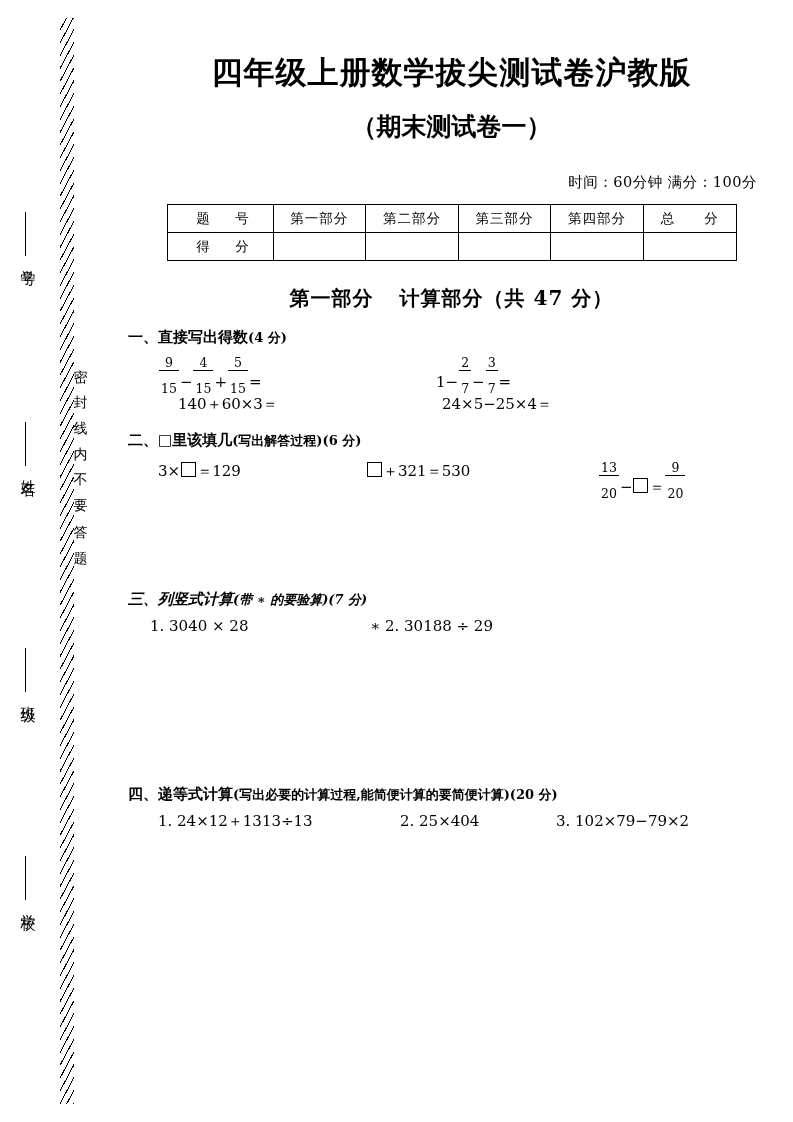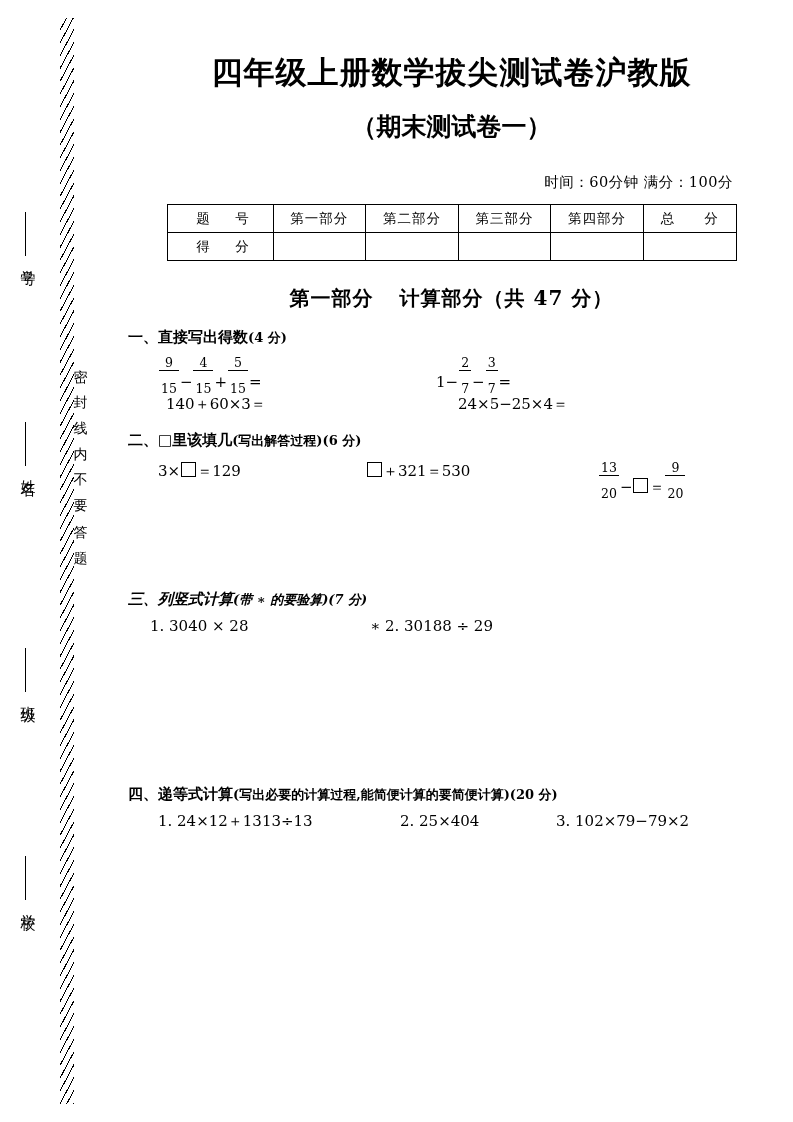--- a/index.html
+++ b/index.html
@@ -82,21 +82,21 @@
     text-align: center;
     font-size: 25px;
     font-weight: bold;
     margin-top: 16px;
     font-family: "DejaVu Sans", "Liberation Sans", sans-serif;
   }
   .timeline {
     text-align: right;
     font-size: 14.5px;
     margin-top: 30px;
-    padding-right: 60px;
+    padding-right: 36px;
     letter-spacing: 0.5px;
   }
 
   
   .score-table {
     margin: 12px auto 0 auto;
     border-collapse: collapse;
     width: 570px;
   }
   .score-table td {
@@ -219,23 +219,23 @@
 
   <div class="inline-items" style="margin-left:40px; margin-top:10px; height:34px;">
     <span class="it" style="left:8px;">
       <span class="frac"><span class="num">9</span><span class="den">15</span></span>−<span class="frac"><span class="num">4</span><span class="den">15</span></span>+<span class="frac"><span class="num">5</span><span class="den">15</span></span>=
     </span>
     <span class="it" style="left:286px;">
       1−<span class="frac"><span class="num">2</span><span class="den">7</span></span>−<span class="frac"><span class="num">3</span><span class="den">7</span></span>=
     </span>
   </div>
 
-  <div class="inline-items" style="margin-left:48px; margin-top:4px; height:24px;">
+  <div class="inline-items" style="margin-left:60px; margin-top:4px; height:24px;">
     <span class="it" style="left:8px;">140＋60×3＝</span>
-    <span class="it" style="left:300px;">24×5−25×4＝</span>
+    <span class="it" style="left:272px;">24×5−25×4＝</span>
   </div>
 
   <div class="sec" style="margin-top:12px;">
     <span>二、□里该填几</span><span class="small">(写出解答过程)(6 分)</span>
   </div>
 
   <div class="inline-items" style="margin-left:40px; margin-top:12px; height:36px;">
     <span class="it" style="left:8px;">3×<span class="box"></span>＝129</span>
     <span class="it" style="left:216px;"><span class="box"></span>＋321＝530</span>
     <span class="it" style="left:448px;">

